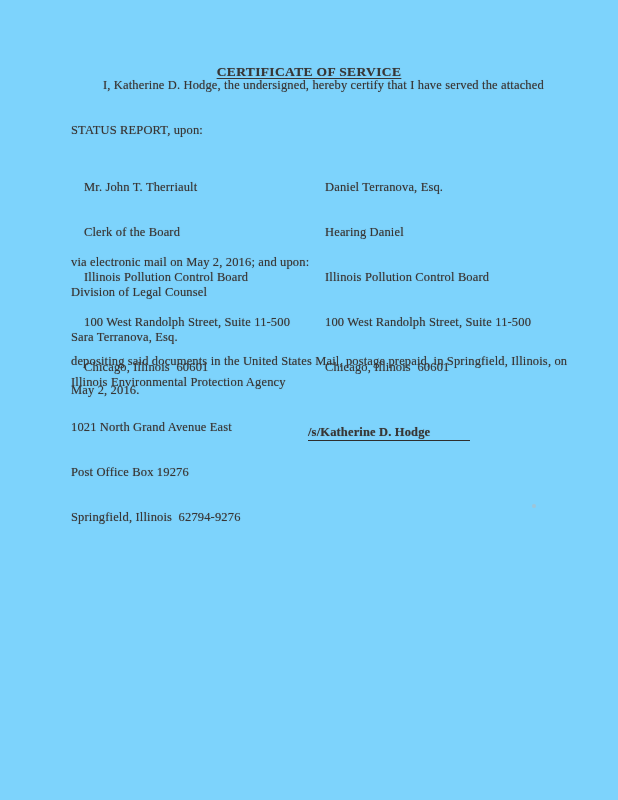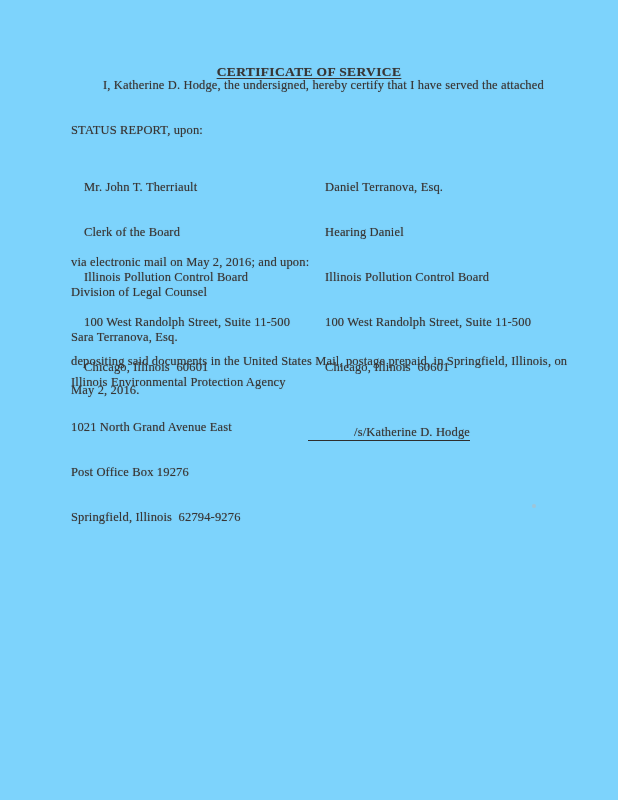--- a/index.html
+++ b/index.html
@@ -42,22 +42,23 @@
   .addr-clerk   { left: 71px;  top: 150px; margin-left: 13px; }
   .addr-hearing { left: 325px; top: 150px; }
   .service-1    { left: 71px;  top: 228px; white-space: pre; margin-top: 27px; }
   .addr-agency  { left: 71px;  top: 255px; }
   .service-2    { left: 71px;  top: 354px; white-space: pre; }
   .service-date { left: 71px;  top: 383px; white-space: pre; text-align: center; }
   .sig-block {
     left: 308px;
     top: 425px;
     width: 162px;
-    text-align: right;
+    text-align: left;
     line-height: 15px;
+    font-weight: bold;
   }
   .sig-esign {
     border-bottom: 1.5px solid #2e2e2e;
     padding-bottom: 0px;
   }
   .sig-name { padding-top: 1px; }
   .scan-speck {
     left: 532px;
     top: 504px;
     width: 4px;

